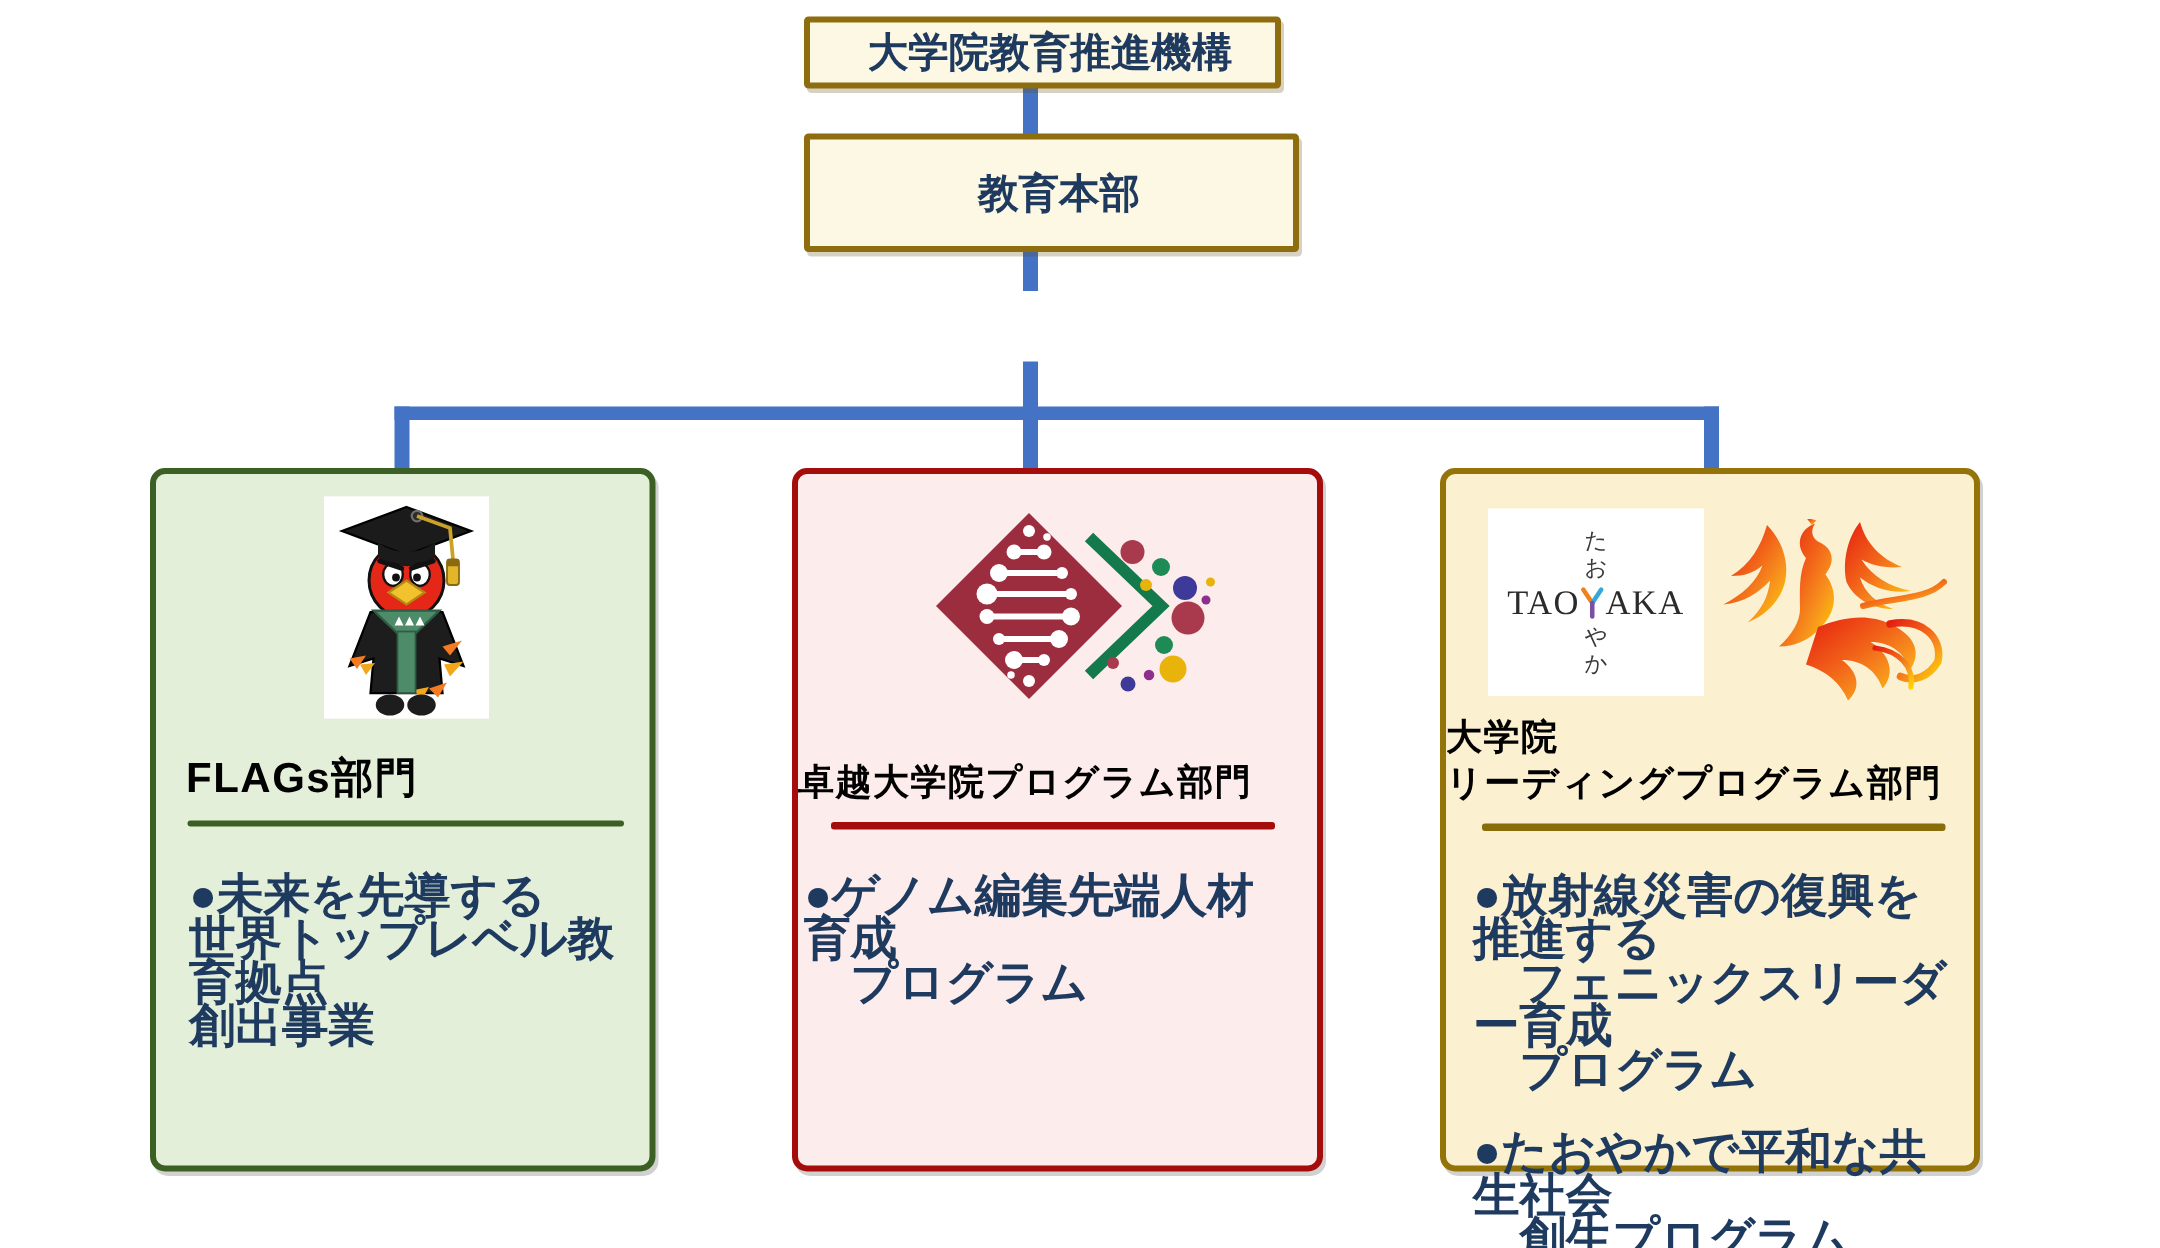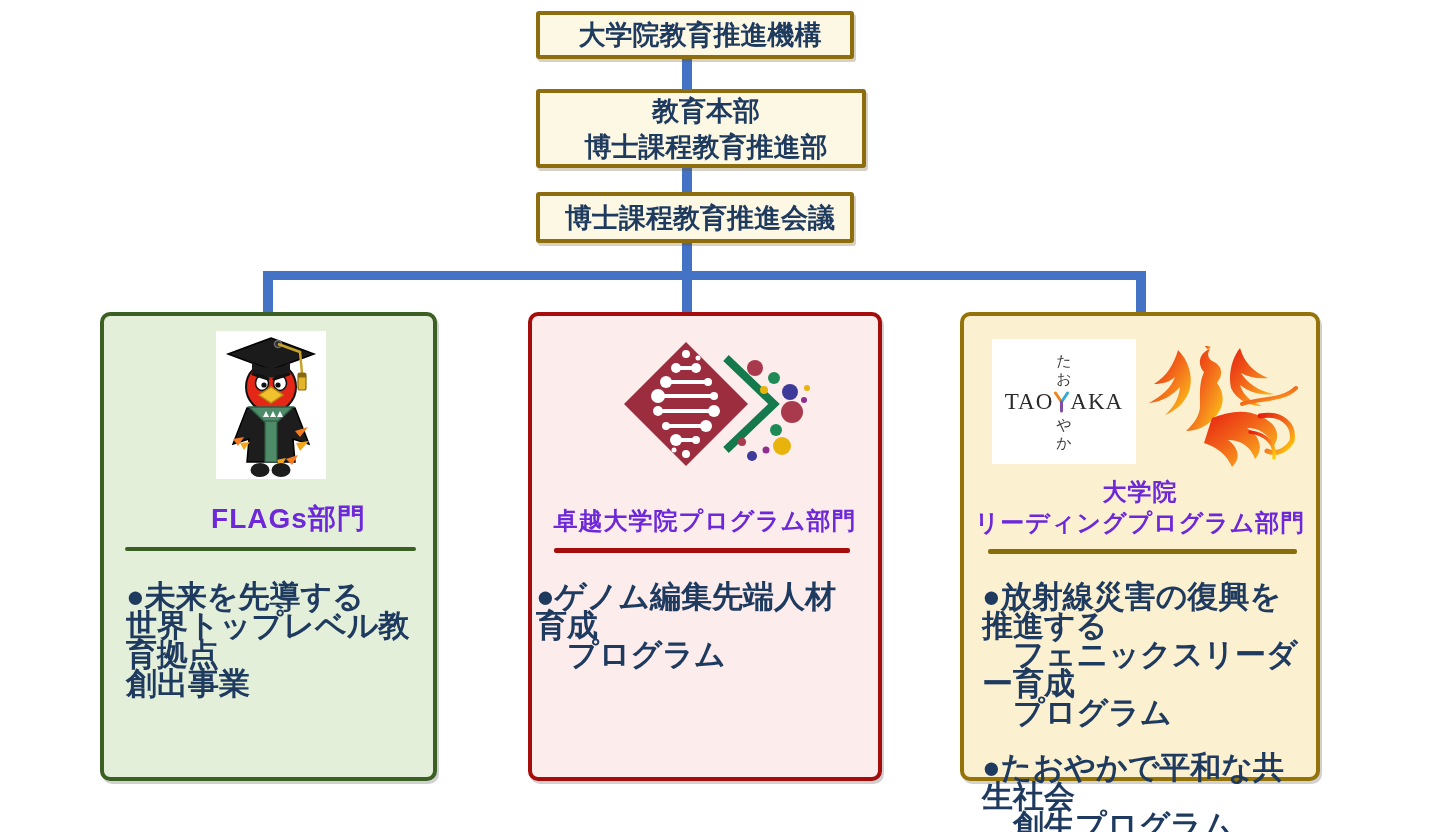--- a/index.html
+++ b/index.html
@@ -15,21 +15,21 @@
         display:flex;flex-direction:column;align-items:center;justify-content:center;
         color:#1E3A5F;font-weight:bold;font-size:27px;line-height:36px;text-align:center;padding-left:10px;}
 
   
   .card{position:absolute;box-sizing:border-box;border-style:solid;border-width:4px;border-radius:10px;
         box-shadow:2px 3px 0 rgba(0,0,0,0.18);}
   .card-flags{left:100px;top:312px;width:337px;height:469px;background:#E4EFDA;border-color:#3C6023;}
   .card-wise{left:528px;top:312px;width:354px;height:469px;background:#FCECEB;border-color:#A50D0D;}
   .card-leading{left:960px;top:312px;width:360px;height:469px;background:#FBF0D0;border-color:#947408;}
 
-  .card-title{position:absolute;left:0;width:100%;text-align:center;color:#6d28d9;font-weight:bold;letter-spacing:1px;}
+  .card-title{position:absolute;left:0;width:100%;text-align:left;color:#000000;font-weight:bold;letter-spacing:1px;}
   .rule{position:absolute;border-radius:2px;}
   .bullets{position:absolute;color:#1E3A5F;font-weight:bold;font-size:31px;line-height:29px;}
   .bullet{margin:0;}
   .bullet + .bullet{margin-top:26px;}
   .logo-frame{position:absolute;background:#ffffff;display:flex;align-items:center;justify-content:center;}
 
   
   .taoyaka{position:absolute;left:28px;top:23px;width:144px;height:125px;background:#ffffff;
            display:flex;flex-direction:column;align-items:center;justify-content:center;
            font-family:"Liberation Serif",serif;color:#2b2b2b;}
@@ -47,24 +47,20 @@
   <div class="conn" style="left:682px;top:241px;width:10px;height:72px;"></div>
   <div class="conn" style="left:263px;top:271px;width:883px;height:9px;"></div>
   <div class="conn" style="left:263px;top:271px;width:10px;height:42px;"></div>
   <div class="conn" style="left:1136px;top:271px;width:10px;height:42px;"></div>
 
   <div class="tbox" style="left:536px;top:11px;width:318px;height:48px;">
     <div>大学院教育推進機構</div>
   </div>
   <div class="tbox" style="left:536px;top:89px;width:330px;height:79px;text-align:right;">
     <div>教育本部</div>
-    <div>博士課程教育推進部</div>
-  </div>
-  <div class="tbox" style="left:536px;top:192px;width:318px;height:51px;">
-    <div>博士課程教育推進会議</div>
   </div>
 
   <div class="card card-flags">
     <div class="logo-frame" style="left:112px;top:15px;width:110px;height:148px;">
       <svg width="110" height="148" viewBox="0 0 110 148">
         <rect x="0" y="0" width="110" height="148" fill="#ffffff"></rect>
 
         <circle cx="55" cy="56" r="25" fill="#E52718" stroke="#111" stroke-width="2"></circle>
 
         <polygon points="55,7 98,23 55,39 12,23" fill="#1b1b1b" stroke="#000" stroke-width="1.5"></polygon>

